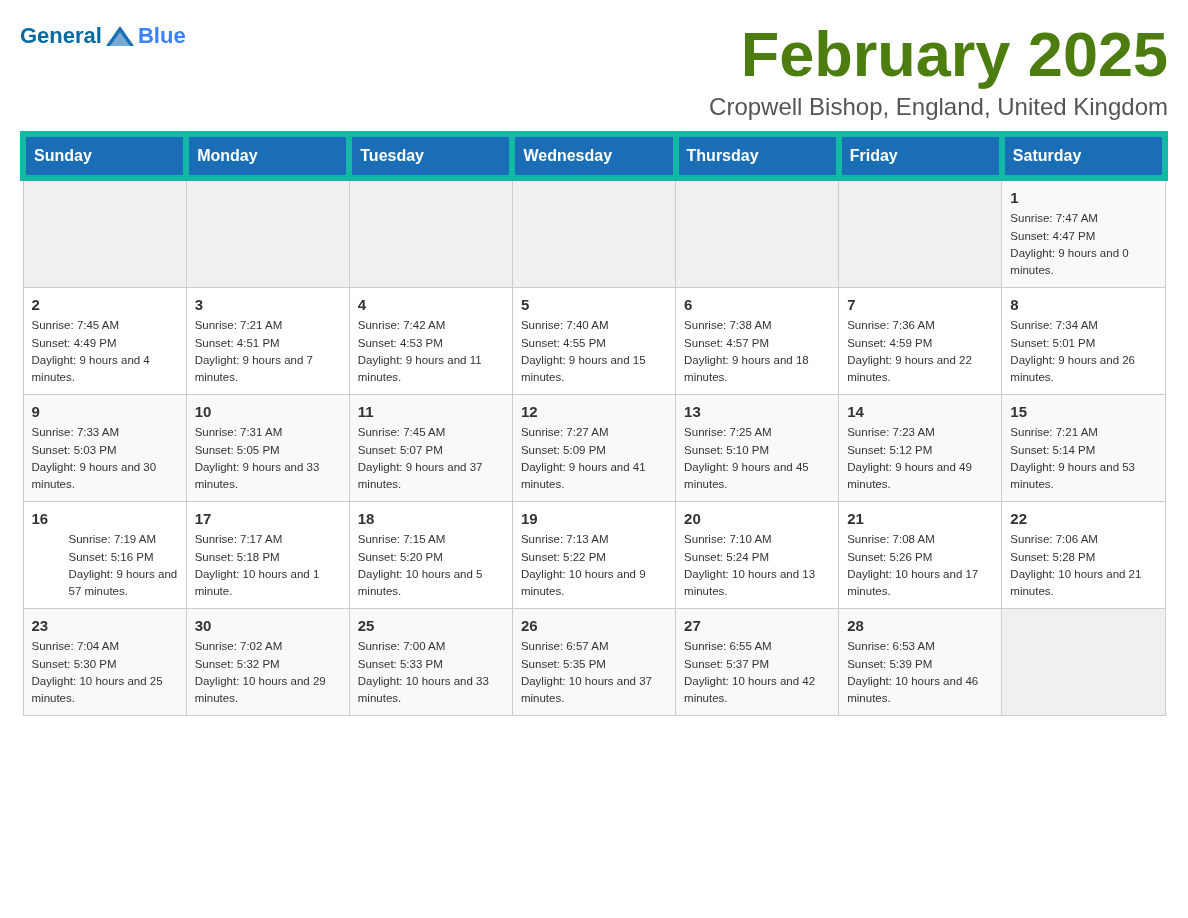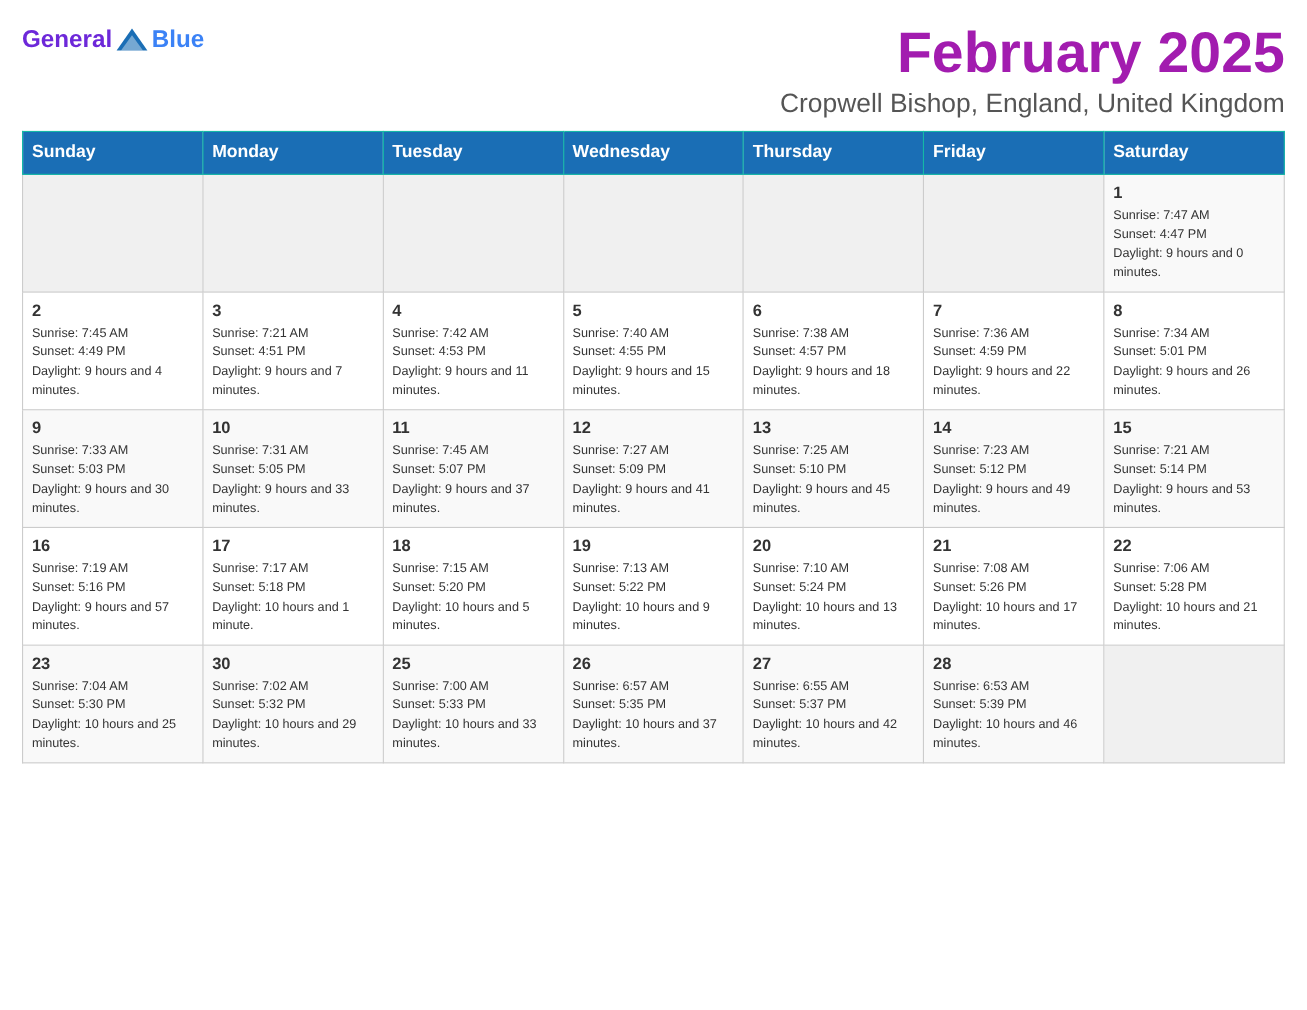--- a/index.html
+++ b/index.html
@@ -18,43 +18,43 @@
       margin-bottom: 10px;
     }
     .logo {
       display: flex;
       align-items: center;
     }
     .title-section {
       text-align: right;
     }
     .month-title {
-      font-size: 52px;
+      font-size: 63px;
       font-weight: bold;
-      color: #a21caf;
+      color: #4d7c0f;
       line-height: 1.1;
     }
     .location {
       font-size: 24px;
       color: #555;
       margin-top: 4px;
     }
     .calendar {
       width: 100%;
       border-collapse: collapse;
       margin-top: 10px;
     }
     .calendar thead th {
       background-color: #1a6eb5;
       color: #fff;
       padding: 10px 8px;
       font-size: 16px;
       font-weight: bold;
       text-align: left;
-      border: 1px solid #14b8a6;
+      border: 6px solid #14b8a6;
     }
     .calendar tbody td {
       vertical-align: top;
       border: 1px solid #ccc;
       padding: 8px;
       width: 14.28%;
       min-height: 110px;
       font-size: 12px;
       color: #333;
       background: #fff;
@@ -79,21 +79,21 @@
     .empty-cell {
       background: #f0f0f0 !important;
     }
   </style>
 </head>
 <body>
 
 <div class="header">
   <div class="logo">
     <div style="display:flex; align-items:center;">
-      <span style="font-size:22px; font-weight:bold; color:#6d28d9; font-family:Arial,sans-serif;">General</span>
+      <span style="font-size:22px; font-weight:bold; color:#0369a1; font-family:Arial,sans-serif;">General</span>
       <svg width="32" height="32" viewBox="0 0 32 32" style="margin: 0 2px;">
         <polygon points="16,6 30,26 2,26" fill="#1a6eb5"></polygon>
         <polygon points="16,12 26,26 6,26" fill="#fff" opacity="0.4"></polygon>
       </svg>
     </div>
     <div>
       <span style="font-size:22px; font-weight:bold; color:#3b82f6; font-family:Arial,sans-serif;">Blue</span>
     </div>
   </div>
   <div class="title-section">
@@ -213,21 +213,21 @@
         <td>
           <span class="day-number">15</span>
           <div class="day-info" style="white-space: pre-line;">Sunrise: 7:21 AM
 Sunset: 5:14 PM
 Daylight: 9 hours and 53 minutes.</div>
         </td>
       </tr>
       <tr>
         <td>
           <span class="day-number">16</span>
-          <div class="day-info" style="white-space: pre-line;">Sunrise: 7:19 AM
+          <div class="day-info" style="white-space: pre-line; margin-left: 37px;">Sunrise: 7:19 AM
 Sunset: 5:16 PM
 Daylight: 9 hours and 57 minutes.</div>
         </td>
         <td>
           <span class="day-number">17</span>
           <div class="day-info" style="white-space: pre-line;">Sunrise: 7:17 AM
 Sunset: 5:18 PM
 Daylight: 10 hours and 1 minute.</div>
         </td>
         <td>

